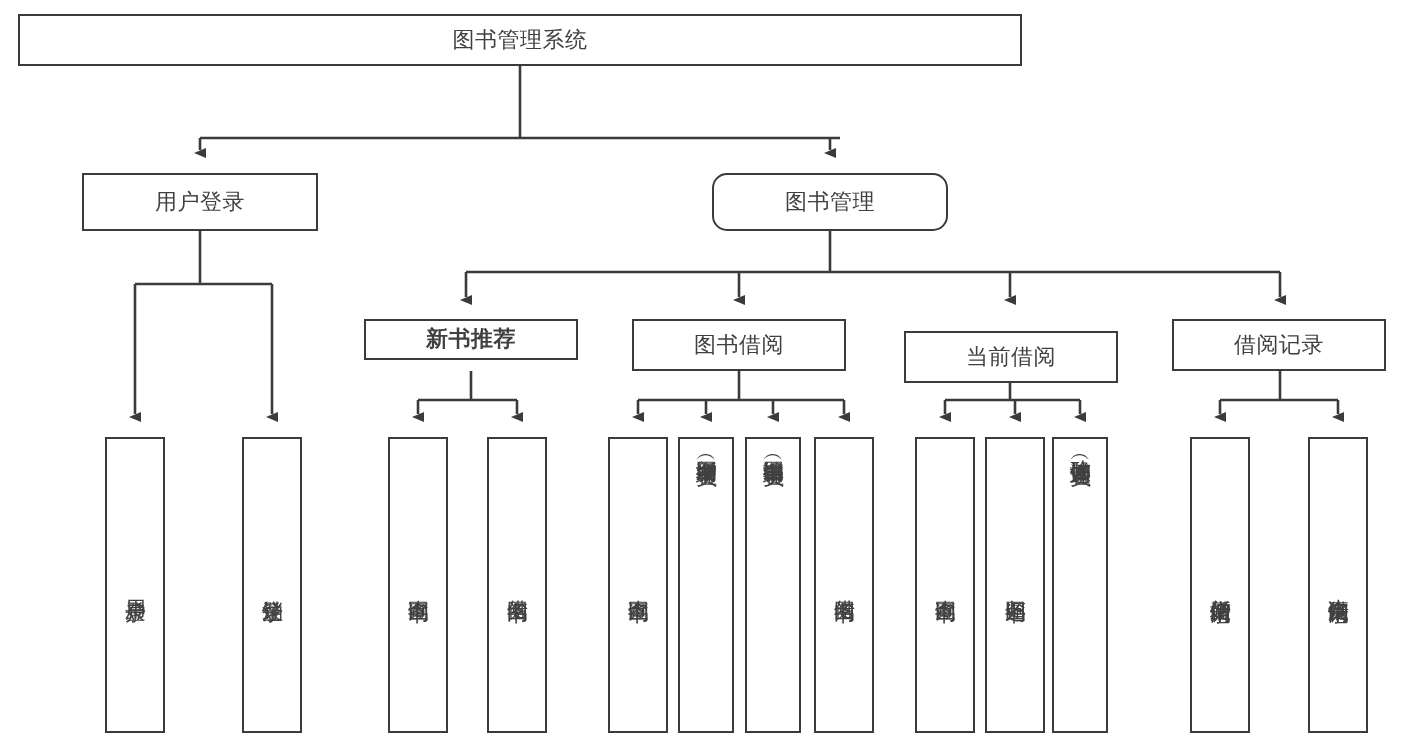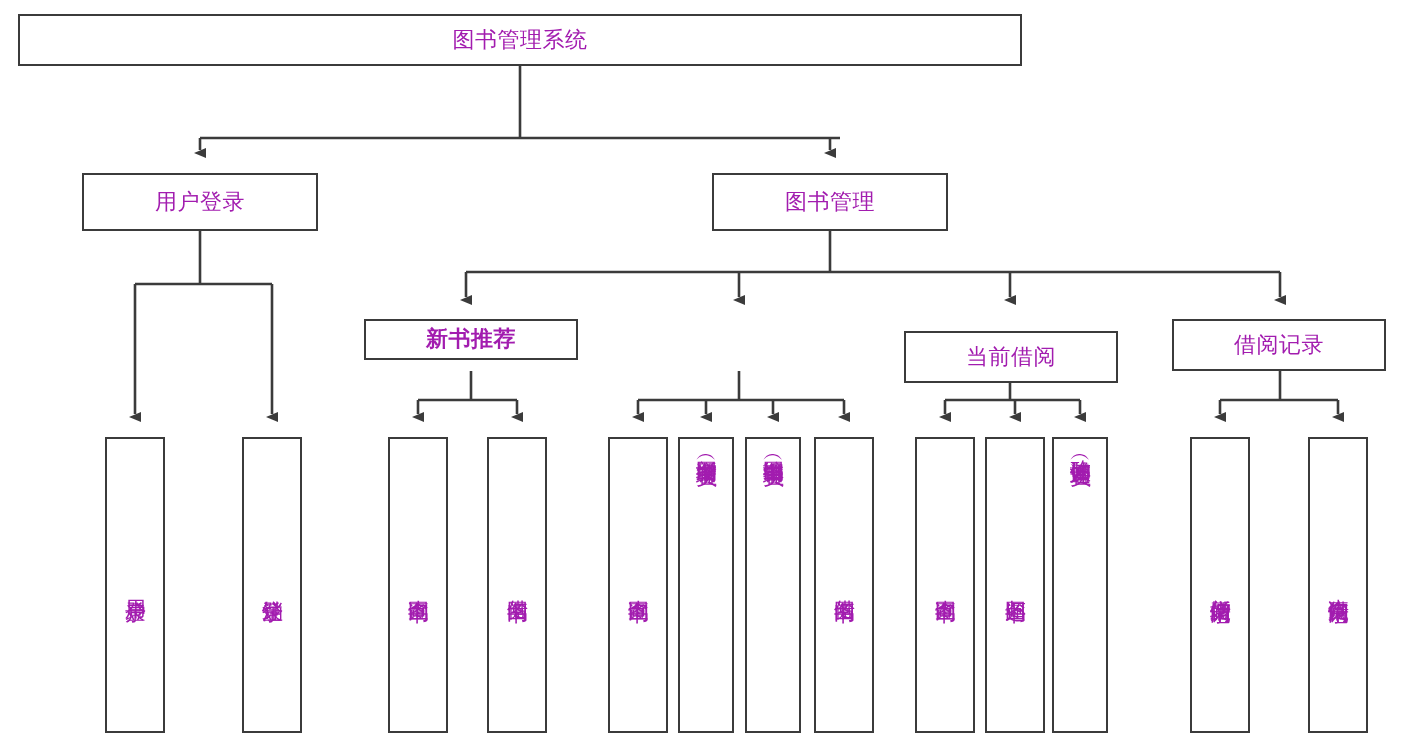--- a/index.html
+++ b/index.html
@@ -27,21 +27,21 @@
   .node-box {
     position: absolute;
     box-sizing: border-box;
     background: #ffffff;
     border: 2px solid #3b3b3b;
     display: flex;
     align-items: center;
     justify-content: center;
   }
   .node-label {
-    color: #a21caf;
+    color: #404040;
     font-size: 22px;
     line-height: 1.12;
     text-align: left;
     letter-spacing: 0.5px;
     white-space: pre;
   }
   .node-box.vertical .node-label {
     writing-mode: vertical-rl;
     text-orientation: upright;
     font-size: 21px;
@@ -124,26 +124,29 @@
     </g>
   </svg>
 
   <div class="node-box" style="left:18px; top:14px; width:1004px; height:52px;">
     <span class="node-label">图书管理系统</span>
   </div>
 
   <div class="node-box" style="left:82px; top:173px; width:236px; height:58px;">
     <span class="node-label">用户登录</span>
   </div>
-  <div class="node-box" style="left:712px; top:173px; width:236px; height:58px;">
+  <div class="node-box" style="left:712px; top:173px; width:236px; height:58px;border-radius:15px;">
     <span class="node-label">图书管理</span>
   </div>
 
   <div class="node-box" style="left:364px; top:319px; width:214px; height:41px;font-weight:bold;">
     <span class="node-label">新书推荐</span>
+  </div>
+  <div class="node-box" style="left:632px; top:319px; width:214px; height:52px;">
+    <span class="node-label">图书借阅</span>
   </div>
   <div class="node-box" style="left:904px; top:331px; width:214px; height:52px;">
     <span class="node-label">当前借阅</span>
   </div>
   <div class="node-box" style="left:1172px; top:319px; width:214px; height:52px;">
     <span class="node-label">借阅记录</span>
   </div>
 
   <div class="node-box vertical centered" style="left:105px; top:437px; width:60px; height:296px;">
     <span class="node-label">用户登录</span>

